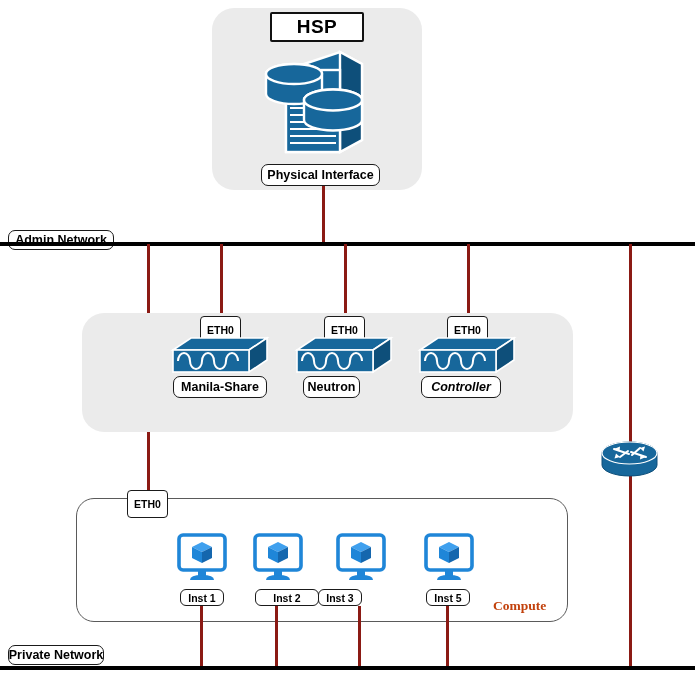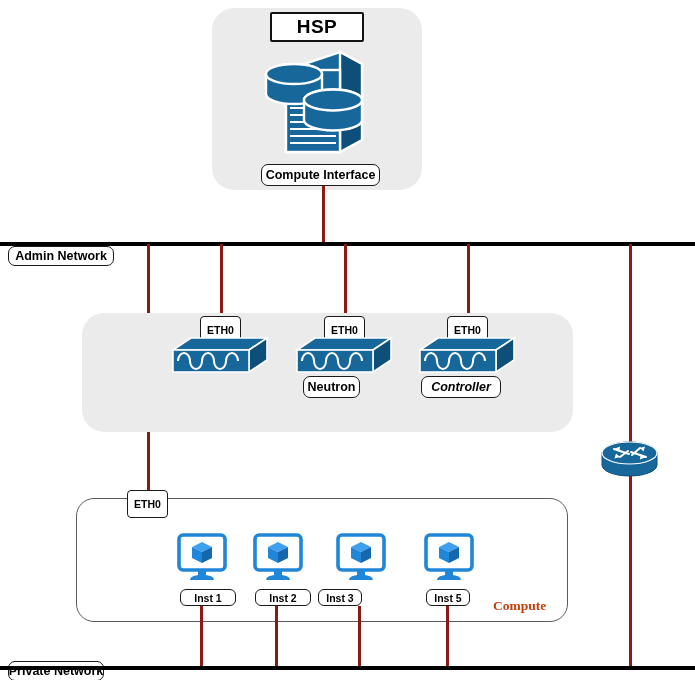--- a/index.html
+++ b/index.html
@@ -12,21 +12,21 @@
   .panel{position:absolute;background:#ebebeb;border-radius:22px;}
 
   .wire{position:absolute;background:#8B1A14;width:3px;}
   .bus{position:absolute;background:#000000;height:4px;left:0;width:695px;}
 
   .tag{position:absolute;background:#ffffff;border:1.5px solid #1a1a1a;
        border-radius:7px;color:#000;font-weight:bold;
        display:flex;align-items:center;justify-content:center;
        white-space:nowrap;box-sizing:border-box;}
 
-  .netlabel{font-size:12.5px;padding:2px 8px;height:20px;margin-top:16px;}
+  .netlabel{font-size:12.5px;padding:2px 8px;height:20px;}
   .ethtag{font-size:10.5px;padding:0 6px;height:28px;border-radius:4px;}
   .nodetag{font-size:12.5px;padding:0 9px;height:22px;}
   .insttag{font-size:10.5px;padding:0 6px;height:17px;border-radius:6px;}
 
   .hsptag{position:absolute;background:#fff;border:2px solid #111;
           border-radius:2px;font-size:19px;font-weight:bold;letter-spacing:.5px;
           display:flex;align-items:center;justify-content:center;
           box-sizing:border-box;}
 
   .boxframe{position:absolute;border:1.3px solid #5a5a5a;border-radius:18px;
@@ -70,21 +70,21 @@
         <ellipse cx="36" cy="26" rx="28" ry="10" fill="#17679B" stroke="#ffffff" stroke-width="2.4"></ellipse>
       </g>
 
       <g>
         <path d="M46,52 a29,10.5 0 0 1 58,0 v20 a29,10.5 0 0 1 -58,0 z" fill="#17679B" stroke="#ffffff" stroke-width="2.4"></path>
         <ellipse cx="75" cy="52" rx="29" ry="10.5" fill="#17679B" stroke="#ffffff" stroke-width="2.4"></ellipse>
       </g>
     </svg>
   </div>
 
-  <div class="tag nodetag" style="left:261px;top:164px;width:119px;">Compute Interface</div>
+  <div class="tag nodetag" style="left:261px;top:164px;width:119px;">Physical Interface</div>
 
   <div class="wire" style="left:322px;top:186px;height:57px;"></div>
 
   <div class="tag netlabel" style="left:8px;top:230px;width:106px;">Admin Network</div>
   <div class="bus" style="top:242px;"></div>
 
   <div class="wire" style="left:147px;top:244px;height:254px;"></div>
   <div class="wire" style="left:220px;top:244px;height:96px;"></div>
   <div class="wire" style="left:344px;top:244px;height:96px;"></div>
   <div class="wire" style="left:467px;top:244px;height:96px;"></div>
@@ -96,20 +96,21 @@
   <div class="icon-wrap" style="left:171px;top:336px;width:98px;height:40px;">
     <svg width="98" height="40" viewBox="0 0 98 40">
       <polygon points="2,14 20,2 96,2 78,14" fill="#17679B" stroke="#ffffff" stroke-width="1.6"></polygon>
       <polygon points="96,2 96,24 78,36 78,14" fill="#0E4F7A" stroke="#ffffff" stroke-width="1.6"></polygon>
       <rect x="2" y="14" width="76" height="22" fill="#17679B" stroke="#ffffff" stroke-width="1.6"></rect>
       <g fill="none" stroke="#ffffff" stroke-width="2">
         <path d="M7,25 a6,8 0 0 1 12,0 a6,8 0 0 0 12,0 a6,8 0 0 1 12,0 a6,8 0 0 0 12,0 a6,8 0 0 1 12,0"></path>
       </g>
     </svg>
   </div>
+  <div class="tag nodetag" style="left:173px;top:376px;width:94px;">Manila-Share</div>
 
   <div class="tag ethtag" style="left:324px;top:316px;width:41px;">ETH0</div>
   <div class="icon-wrap" style="left:295px;top:336px;width:98px;height:40px;">
     <svg width="98" height="40" viewBox="0 0 98 40">
       <polygon points="2,14 20,2 96,2 78,14" fill="#17679B" stroke="#ffffff" stroke-width="1.6"></polygon>
       <polygon points="96,2 96,24 78,36 78,14" fill="#0E4F7A" stroke="#ffffff" stroke-width="1.6"></polygon>
       <rect x="2" y="14" width="76" height="22" fill="#17679B" stroke="#ffffff" stroke-width="1.6"></rect>
       <g fill="none" stroke="#ffffff" stroke-width="2">
         <path d="M7,25 a6,8 0 0 1 12,0 a6,8 0 0 0 12,0 a6,8 0 0 1 12,0 a6,8 0 0 0 12,0 a6,8 0 0 1 12,0"></path>
       </g>
@@ -160,36 +161,36 @@
       <rect x="2" y="2" width="46" height="35" rx="4" ry="4" fill="#ffffff" stroke="#1F86D8" stroke-width="3.6"></rect>
       <rect x="21" y="37" width="8" height="6" fill="#1F86D8"></rect>
       <path d="M13,47 q0,-5 12,-5 q12,0 12,5 z" fill="#1F86D8"></path>
       <g>
         <polygon points="25,9 35,14 25,19 15,14" fill="#3FA0EE"></polygon>
         <polygon points="15,14 25,19 25,30 15,25" fill="#1F86D8"></polygon>
         <polygon points="35,14 25,19 25,30 35,25" fill="#1567AE"></polygon>
       </g>
     </svg>
   </div>
-  <div class="tag insttag" style="left:180px;top:589px;width:56px;">Inst 1</div>
+  <div class="tag insttag" style="left:180px;top:589px;width:44px;">Inst 1</div>
   <div class="wire" style="left:200px;top:606px;height:62px;"></div>
 
   <div class="icon-wrap" style="left:253px;top:533px;width:50px;height:50px;">
     <svg width="50" height="50" viewBox="0 0 50 50">
       <rect x="2" y="2" width="46" height="35" rx="4" ry="4" fill="#ffffff" stroke="#1F86D8" stroke-width="3.6"></rect>
       <rect x="21" y="37" width="8" height="6" fill="#1F86D8"></rect>
       <path d="M13,47 q0,-5 12,-5 q12,0 12,5 z" fill="#1F86D8"></path>
       <g>
         <polygon points="25,9 35,14 25,19 15,14" fill="#3FA0EE"></polygon>
         <polygon points="15,14 25,19 25,30 15,25" fill="#1F86D8"></polygon>
         <polygon points="35,14 25,19 25,30 35,25" fill="#1567AE"></polygon>
       </g>
     </svg>
   </div>
-  <div class="tag insttag" style="left:255px;top:589px;width:56px;">Inst 2</div>
+  <div class="tag insttag" style="left:255px;top:589px;width:64px;">Inst 2</div>
   <div class="wire" style="left:275px;top:606px;height:62px;"></div>
 
   <div class="icon-wrap" style="left:336px;top:533px;width:50px;height:50px;">
     <svg width="50" height="50" viewBox="0 0 50 50">
       <rect x="2" y="2" width="46" height="35" rx="4" ry="4" fill="#ffffff" stroke="#1F86D8" stroke-width="3.6"></rect>
       <rect x="21" y="37" width="8" height="6" fill="#1F86D8"></rect>
       <path d="M13,47 q0,-5 12,-5 q12,0 12,5 z" fill="#1F86D8"></path>
       <g>
         <polygon points="25,9 35,14 25,19 15,14" fill="#3FA0EE"></polygon>
         <polygon points="15,14 25,19 25,30 15,25" fill="#1F86D8"></polygon>

